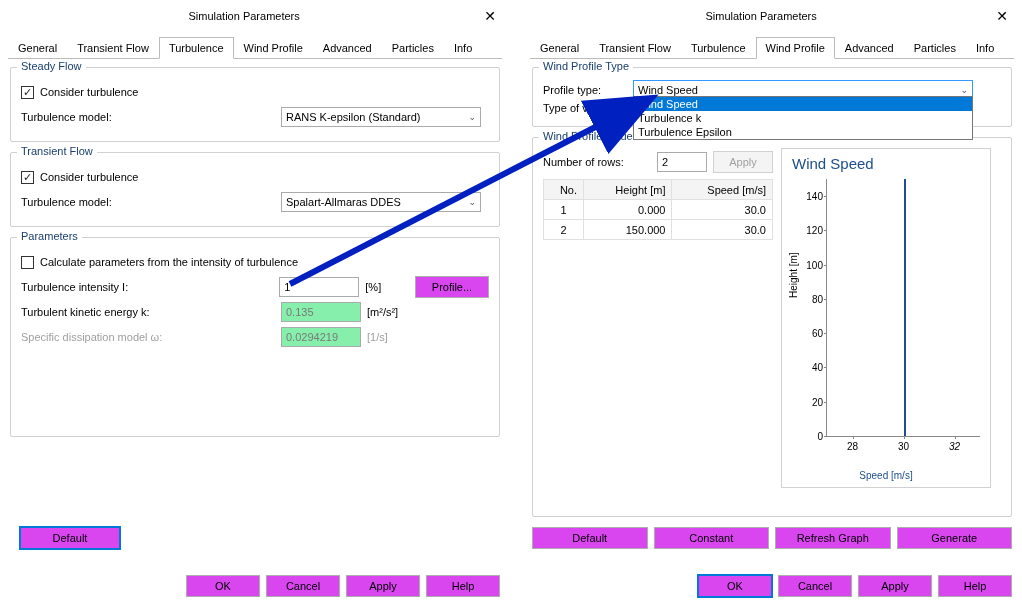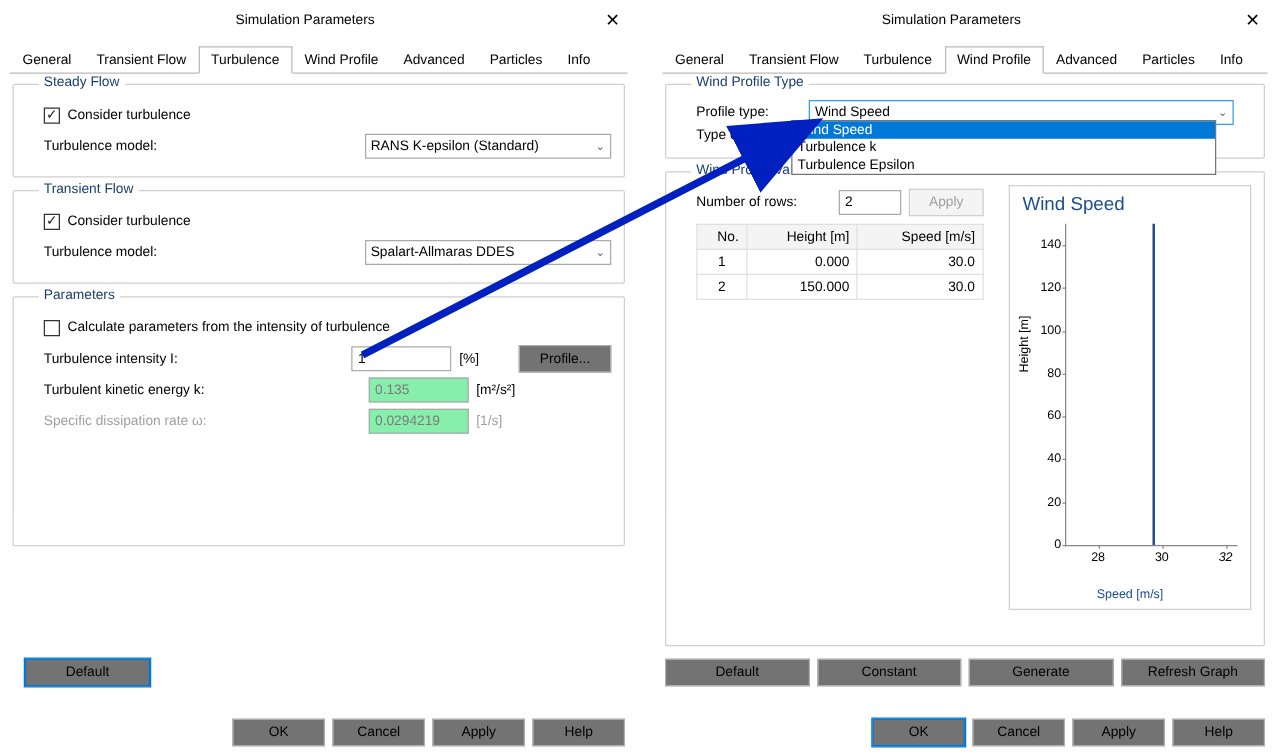--- a/index.html
+++ b/index.html
@@ -7,49 +7,49 @@
 .dialog { position: absolute; background: #fff; }
 .d-left { left: 0; top: 0; width: 510px; height: 605px; }
 .d-right { left: 522px; top: 0; width: 500px; height: 605px; }
 .titlebar { display: flex; align-items: center; padding: 6px 8px 4px 10px; font-size: 12px; text-align: center; }
 .titlebar .title { flex: 1; }
 .close-x { font-size: 14px; padding: 2px 6px; cursor: default; }
 .tabs { display: flex; border-bottom: 1px solid #bbb; margin: 6px 8px 0 8px; }
 .tab { padding: 4px 9px 4px 9px; border: 1px solid transparent; border-bottom: none; cursor: default; position: relative; top: 1px; }
 .tab.active { border-color: #bbb; background: #fff; border-bottom: 1px solid #fff; }
 .panel { margin: 8px 10px; }
-.group { border: 1px solid #d0d0d0; border-radius: 2px; margin-bottom: 10px; padding: 8px 10px 10px 24px; position: relative; }
+.group { border: 1px solid #d0d0d0; border-radius: 2px; margin-bottom: 10px; padding: 8px 10px 10px 10px; position: relative; }
 .group-title { position: relative; top: -16px; left: -4px; background: #fff; padding: 0 4px; display: inline-block; color: #1a3e6e; }
 .group-inner { margin-top: -10px; }
 .row { display: flex; align-items: center; margin: 3px 0; min-height: 22px; }
 .row label { width: 260px; }
 .row .lab2 { width: 120px; }
 .checkbox { width: 13px; height: 13px; border: 1px solid #333; margin-right: 6px; display: inline-flex; align-items: center; justify-content: center; font-size: 10px; line-height: 1; }
 .checkbox.checked::after { content: "✓"; color: #222; font-size: 11px; }
 .select { border: 1px solid #aaa; background: #fff; height: 20px; width: 200px; padding: 1px 4px; display: flex; align-items: center; justify-content: space-between; }
 .chev { font-size: 9px; color: #555; }
 input.txt { border: 1px solid #aaa; height: 20px; width: 80px; padding: 0 4px; background: #fff; }
 input.txt.disabled { color: #7a7a7a; background: #86efac; }
 .unit { width: 50px; padding-left: 6px; }
-.btn { border: 1px solid #adadad; background: #737373; height: 22px; min-width: 74px; padding: 0 10px; text-align: center; display: inline-flex; align-items: center; justify-content: center; cursor: default; }
+.btn { border: 1px solid #adadad; background: #d946ef; height: 22px; min-width: 74px; padding: 0 10px; text-align: center; display: inline-flex; align-items: center; justify-content: center; cursor: default; }
 .btn.small {min-width: 60px;}
 .btn.default { border: 1px solid #0078d7; outline: 1px solid #0078d7; }
 .btn.disabled { color: #a0a0a0; background: #f4f4f4; border-color: #d0d0d0;}
 .bottom-btns { position: absolute; bottom: 8px; right: 10px; display: flex; gap: 6px; }
 .default-btn-wrap { margin: 6px 10px; }
 .grayed-lbl { color: #a0a0a0; }
 
 .profile-row { display:flex; align-items:center; margin: 2px 0; }
 .profile-row label { width: 90px; }
 .profile-select { border: 1px solid #7eb4ea; background: #fff; height: 20px; width: 340px; display:flex; align-items:center; justify-content:space-between; padding: 0 4px;}
 .profile-select.focused { border: 1px solid #3399ff; }
 .dropdown-list { position:absolute; border:1px solid #767676; background:#fff; z-index: 50; }
 .dropdown-list .opt { padding: 1px 4px; }
 .dropdown-list .opt.sel { background:#0078d7; color:#fff; }
-.values-group { display:flex; gap:20px; }
+.values-group { display:flex; gap:8px; }
 .left-values { width: 230px; }
 .table { border: 1px solid #0f766e; width: 100%; border-collapse: collapse; margin-top: 6px; }
 .table th, .table td { border: 1px solid #e0e0e0; padding: 2px 6px; text-align: right; height: 20px; background:#fff;}
 .table th { background: #f4f4f4; font-weight: normal; }
 .table td.idx { text-align:center; width:40px;}
 .chart-box { border: 1px solid #d0d0d0; width: 210px; height: 340px; padding: 4px; position: relative; background:#fff;}
 .chart-title { color: #1e4e8c; font-size: 15px; font-family: "Segoe UI", sans-serif; padding: 2px 0 6px 6px;}
 .chart-area { position:absolute; left: 44px; top: 30px; right: 10px; bottom: 50px; border-left:1px solid #888; border-bottom:1px solid #888; }
 .chart-line { position:absolute; left:50%; top:0; bottom:0; width:2px; background:#1e4e8c; }
 .ytick { position:absolute; left:-30px; font-size:10px; transform: translateY(-50%); width:26px; text-align:right;}
@@ -128,21 +128,21 @@
               <input class="txt" value="1" style="">
               <span class="unit">[%]</span>
               <div class="btn" style="margin-left: 6px;">Profile...</div>
             </div>
             <div class="row">
               <label>Turbulent kinetic energy k:</label>
               <input class="txt disabled" readonly="" value="0.135" style="">
               <span class="unit">[m²/s²]</span>
             </div>
             <div class="row">
-              <label class="grayed-lbl">Specific dissipation rate ω:</label>
+              <label class="grayed-lbl">Specific dissipation model ω:</label>
               <input class="txt disabled" readonly="" value="0.0294219" style="">
               <span class="unit grayed-lbl">[1/s]</span>
             </div>
           </div>
       </div>
     </div>
   </div>
 
   <div class="default-btn-wrap" style="position:absolute; bottom:50px; left:10px;">
     <div class="btn default" style="width:100px">Default</div>
@@ -253,22 +253,22 @@
             </div>
           <div class="ylabel">Height [m]</div>
           <div class="xlabel">Speed [m/s]</div>
         </div>
       </div>
     </div>
 
     <div class="action-btns">
       <div class="btn">Default</div>
       <div class="btn">Constant</div>
+      <div class="btn">Refresh Graph</div>
       <div class="btn">Generate</div>
-      <div class="btn">Refresh Graph</div>
     </div>
   </div>
 
   <div class="bottom-btns">
     <div class="btn default">OK</div>
     <div class="btn">Cancel</div>
     <div class="btn">Apply</div>
     <div class="btn">Help</div>
   </div>
 </div>

